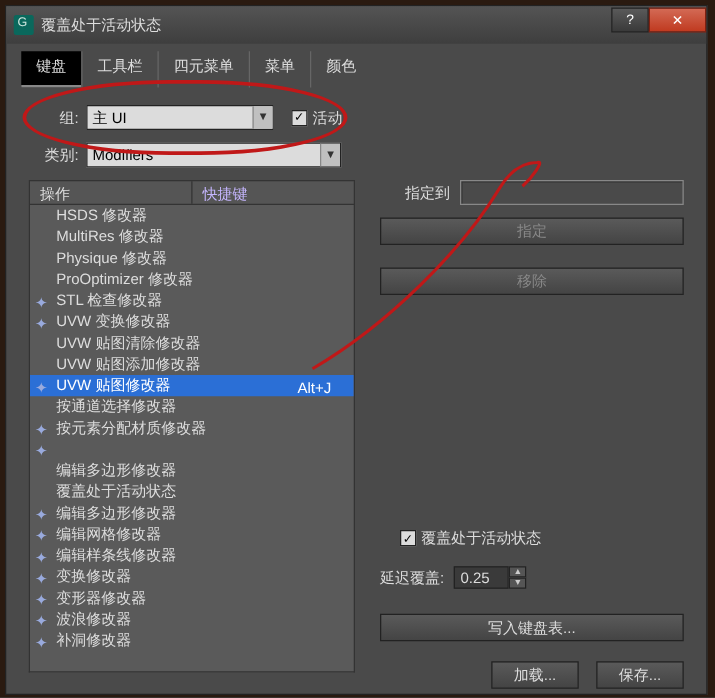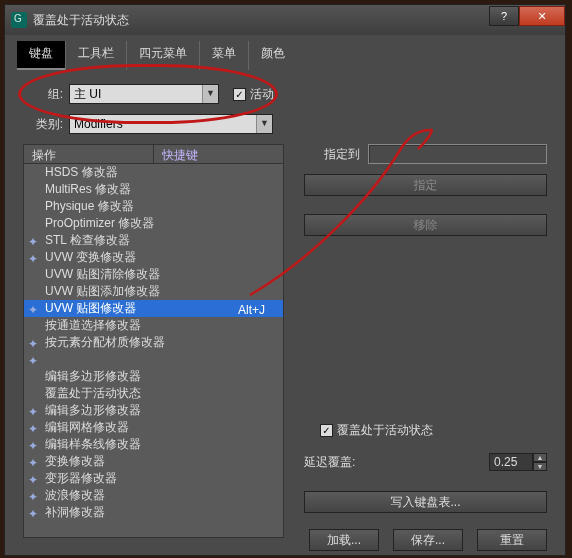--- a/index.html
+++ b/index.html
@@ -221,37 +221,36 @@
         <div class="btnrow">
           <div class="btn disabled">指定</div>
           <div class="btn disabled">移除</div>
         </div>
 
         <div class="lowersec">
           <label class="chk" style="margin-left:16px">
             <span class="box">✓</span>
             <span>覆盖处于活动状态</span>
           </label>
-          <div class="fieldrow" style="margin-top:14px;justify-content:space-between">
+          <div class="fieldrow" style="margin-top:14px;justify-content:flex-start">
             <div class="flbl" style="width:auto">延迟覆盖:</div>
             <div class="spin">
               <div class="v">0.25</div>
               <div class="arrows">
                   <div>▲</div>
                   <div>▼</div>
                 </div>
             </div>
           </div>
           <div class="btnrow" style="margin-top:20px">
             <div class="btn" style="min-width:110px">写入键盘表...</div>
           </div>
           <div class="bottomrow">
             <div class="btn">加载...</div>
             <div class="btn">保存...</div>
-            <div class="btn">重置</div>
           </div>
         </div>
       </div>
     </div>
   </div>
 </div>
 
 <div class="annot circle1"></div>
 <svg class="arrowline" width="572" height="558">
   <path d="M 250 295 C 310 260, 370 200, 400 150 C 408 137, 418 130, 430 130 C 436 128, 425 143, 418 149" stroke="#c01818" stroke-width="2.5" fill="none"></path>

